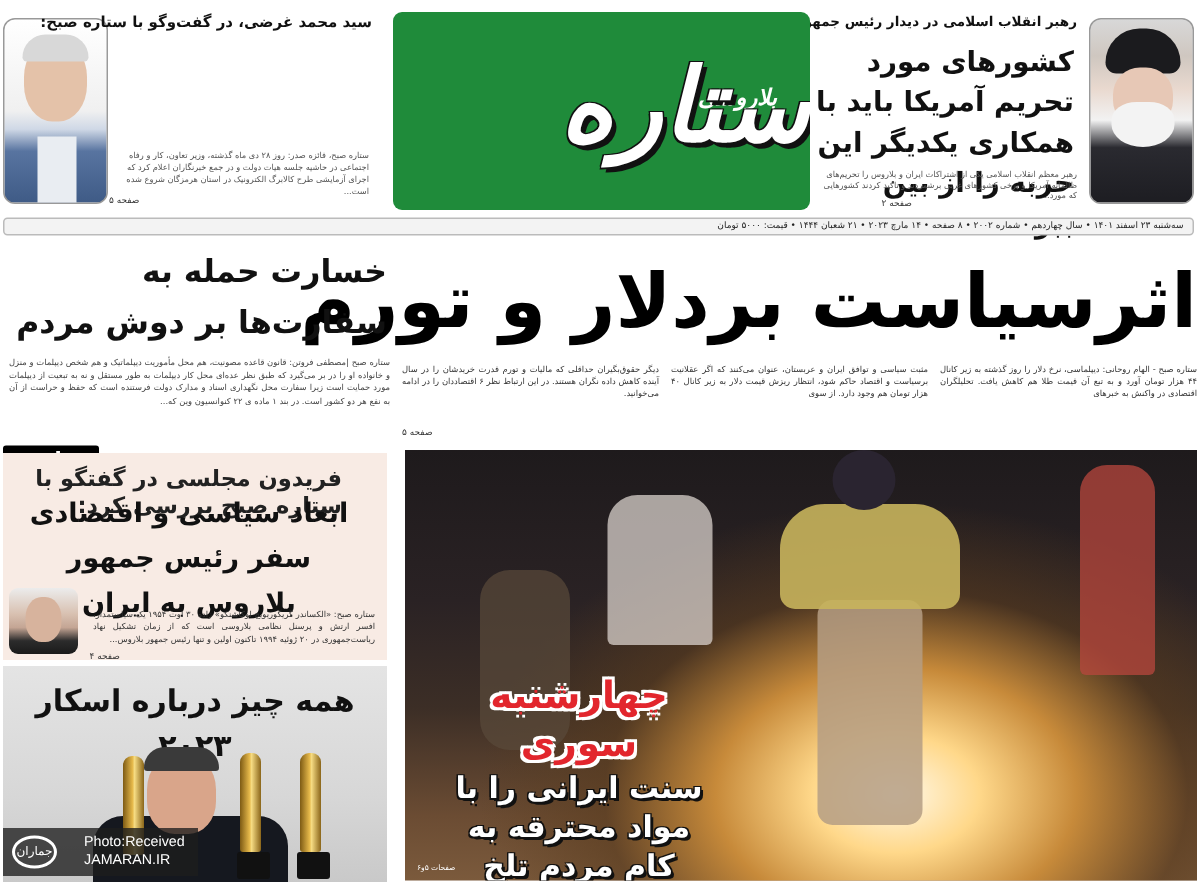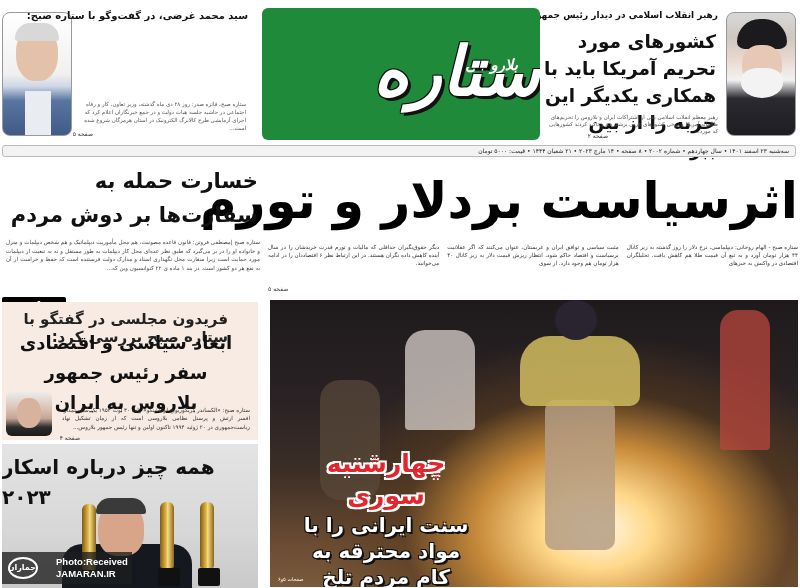--- a/index.html
+++ b/index.html
@@ -57,27 +57,27 @@
   .belarus-box { left: 2px; top: 302px; width: 256px; height: 138px; background: #f8ebe4; }
   .belarus-kicker { position: absolute; right: 30px; top: 8px; font-size: 15px; font-weight: bold; color: #222; padding-left: 12px; }
   .belarus-headline { position: absolute; right: 22px; top: 26px; width: 220px; font-size: 18px; font-weight: bold; line-height: 30px; text-align: center; }
   .belarus-photo { position: absolute; left: 4px; top: 90px; width: 46px; height: 44px; border-radius: 6px; overflow: hidden;
     background: linear-gradient(180deg, #ececec 0%, #d8c0b0 40%, #c4a594 60%, #2c2c2c 80%, #1a1a1a 100%); }
   .belarus-photo .head { position: absolute; left: 11px; top: 6px; width: 24px; height: 30px; background: #d7b39d; border-radius: 45%; }
   .belarus-body { position: absolute; right: 8px; top: 104px; width: 188px; font-size: 5.6px; line-height: 8.3px; color: #333; text-align: justify; }
   .belarus-page { position: absolute; right: 178px; top: 132px; font-size: 6px; color: #333; }
 
   .oscar-box { left: 2px; top: 444px; width: 256px; height: 144px; background: linear-gradient(180deg, #e4e4e4 0%, #d7d7d7 60%, #c9c9c9 100%); overflow: hidden; }
-  .oscar-headline { position: absolute; left: 0; top: 8px; width: 256px; font-size: 20px; font-weight: bold; text-align: left; color: #111; line-height: 30px; }
+  .oscar-headline { position: absolute; left: 0; top: 8px; width: 256px; font-size: 20px; font-weight: bold; text-align: center; color: #111; line-height: 30px; }
   .oscar-host { position: absolute; left: 96px; top: 58px; width: 46px; height: 54px; background: #d9a58a; border-radius: 45% 45% 40% 40%; }
   .oscar-hair { position: absolute; left: 94px; top: 54px; width: 50px; height: 16px; background: #3a3a3a; border-radius: 25px 25px 4px 4px; }
   .oscar-suit { position: absolute; left: 60px; top: 100px; width: 130px; height: 50px; background: #15181f; border-radius: 20px 20px 0 0; }
   .statuette { position: absolute; width: 14px; height: 66px; background: linear-gradient(90deg, #7d5a14, #e5b84a 45%, #f6dc83 55%, #8a6519); border-radius: 6px 6px 2px 2px; }
   .statuette-base { position: absolute; width: 22px; height: 18px; background: #111; border-radius: 2px; }
-  .credit-badge { position: absolute; left: 0; top: 108px; width: 130px; height: 32px; background: rgba(30,30,30,0.78); color: #fff; font-weight: bold; }
+  .credit-badge { position: absolute; left: 0; top: 108px; width: 130px; height: 32px; background: rgba(30,30,30,0.78); color: #fff; }
   .credit-logo { position: absolute; left: 6px; top: 5px; width: 30px; height: 22px; border: 2px solid #fff; border-radius: 50%; font-size: 8px; line-height: 18px; text-align: center; }
   .credit-text { position: absolute; left: 54px; top: 4px; font-family: "Liberation Sans", sans-serif; font-size: 9.5px; line-height: 12px; direction: ltr; text-align: left; }
 
   
   .photo-main { left: 270px; top: 300px; width: 528px; height: 287px; overflow: hidden;
     background: radial-gradient(ellipse at 62% 80%, #fff8e8 0%, #ffd88a 12%, #c78a3a 26%, rgba(90,60,30,0.6) 42%, rgba(30,22,18,0) 60%),
                 linear-gradient(180deg, #1e1a1c 0%, #2a2224 35%, #3c2e26 60%, #6b4c33 85%, #7b5a3c 100%); padding-left: 24px; }
   .photo-main .jumper-top { position: absolute; left: 250px; top: 36px; width: 120px; height: 70px; background: #c8b45c; border-radius: 30px 30px 10px 10px; opacity: 0.9; }
   .photo-main .jumper-head { position: absolute; left: 285px; top: 0px; width: 42px; height: 40px; background: #2a2430; border-radius: 50%; }
   .photo-main .jumper-legs { position: absolute; left: 275px; top: 100px; width: 70px; height: 150px; background: #b59d84; border-radius: 10px; opacity: 0.85; }

